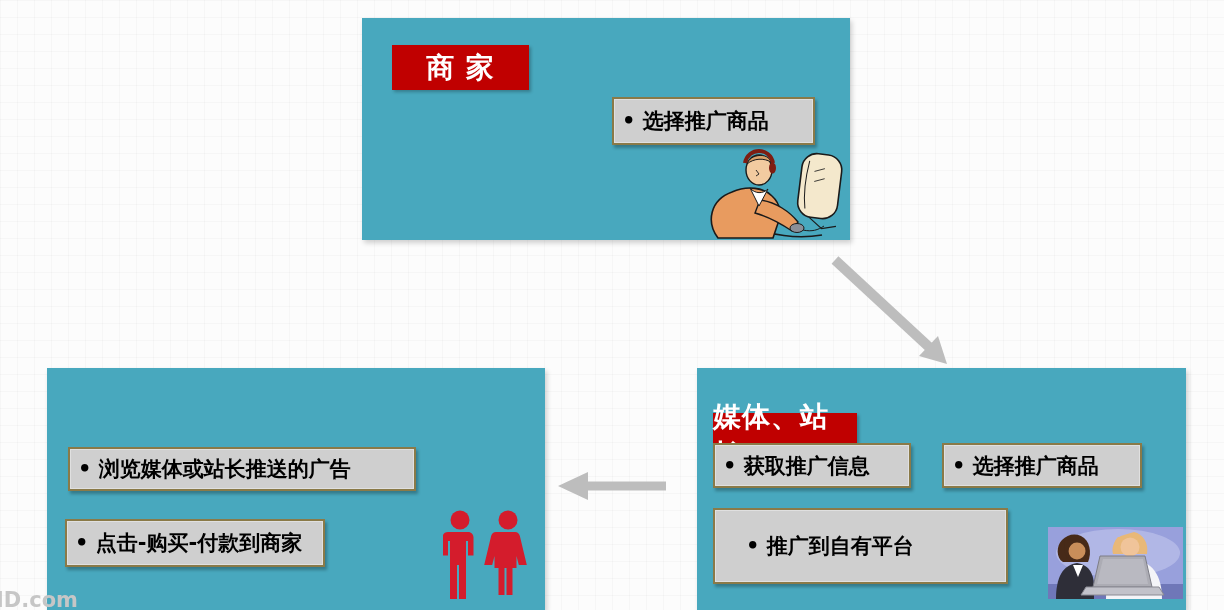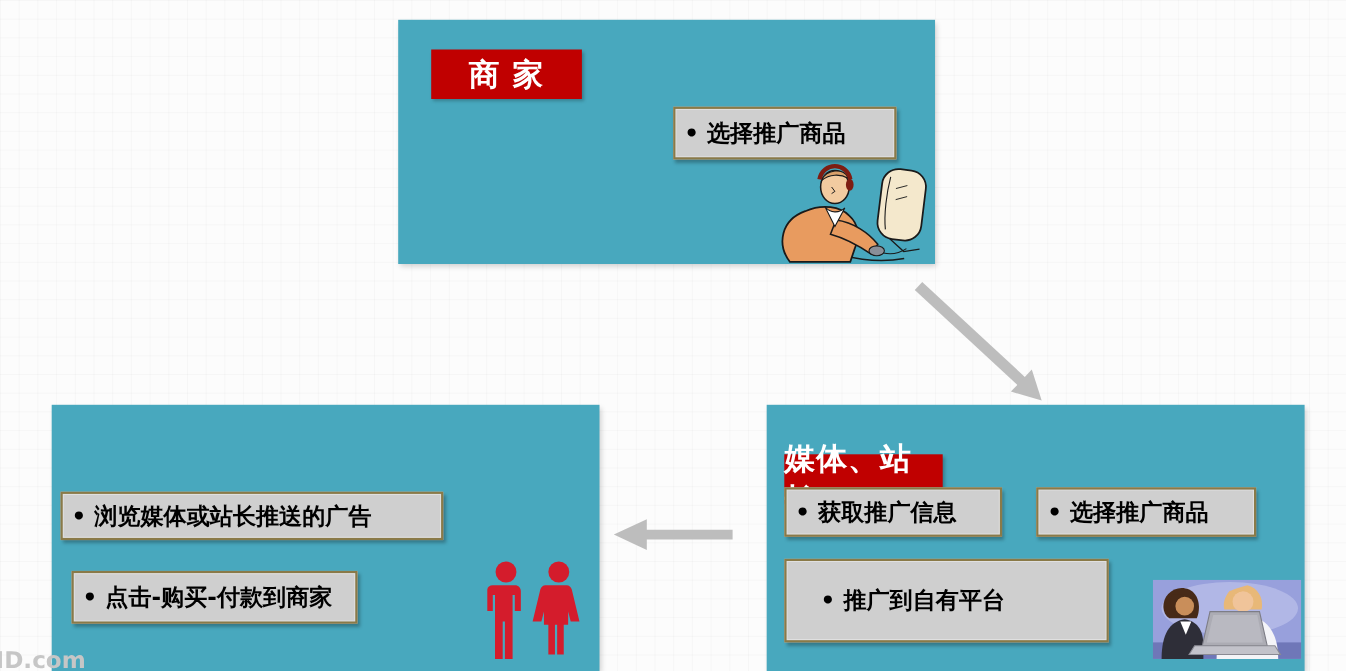--- a/index.html
+++ b/index.html
@@ -103,21 +103,21 @@
   <path d="M10 8 L104 95" stroke="#BDBDBD" stroke-width="10" fill="none"></path>
   <polygon points="122,112 94,104 113,84" fill="#BDBDBD"></polygon>
 </svg>
 
 <svg class="arrow" style="left:552px;top:468px;" width="122" height="36" viewBox="0 0 122 36">
   <path d="M114 18 L32 18" stroke="#BDBDBD" stroke-width="9" fill="none"></path>
   <polygon points="6,18 36,4 36,32" fill="#BDBDBD"></polygon>
 </svg>
 
 <div class="panel" style="left:47px;top:368px;width:498px;height:242px;">
-  <div class="item" style="left:8px;top:79px;width:348px;height:44px;">
+  <div class="item" style="left:21px;top:79px;width:348px;height:44px;">
     <span>• 浏览媒体或站长推送的广告</span>
   </div>
   <div class="item" style="left:18px;top:151px;width:260px;height:48px;">
     <span>• 点击-购买-付款到商家</span>
   </div>
 
   <svg class="clipart" style="left:396px;top:142px;" width="92" height="92" viewBox="0 0 92 92">
     <g fill="#D41C2C">
 
       <circle cx="17" cy="10" r="9.5"></circle>

